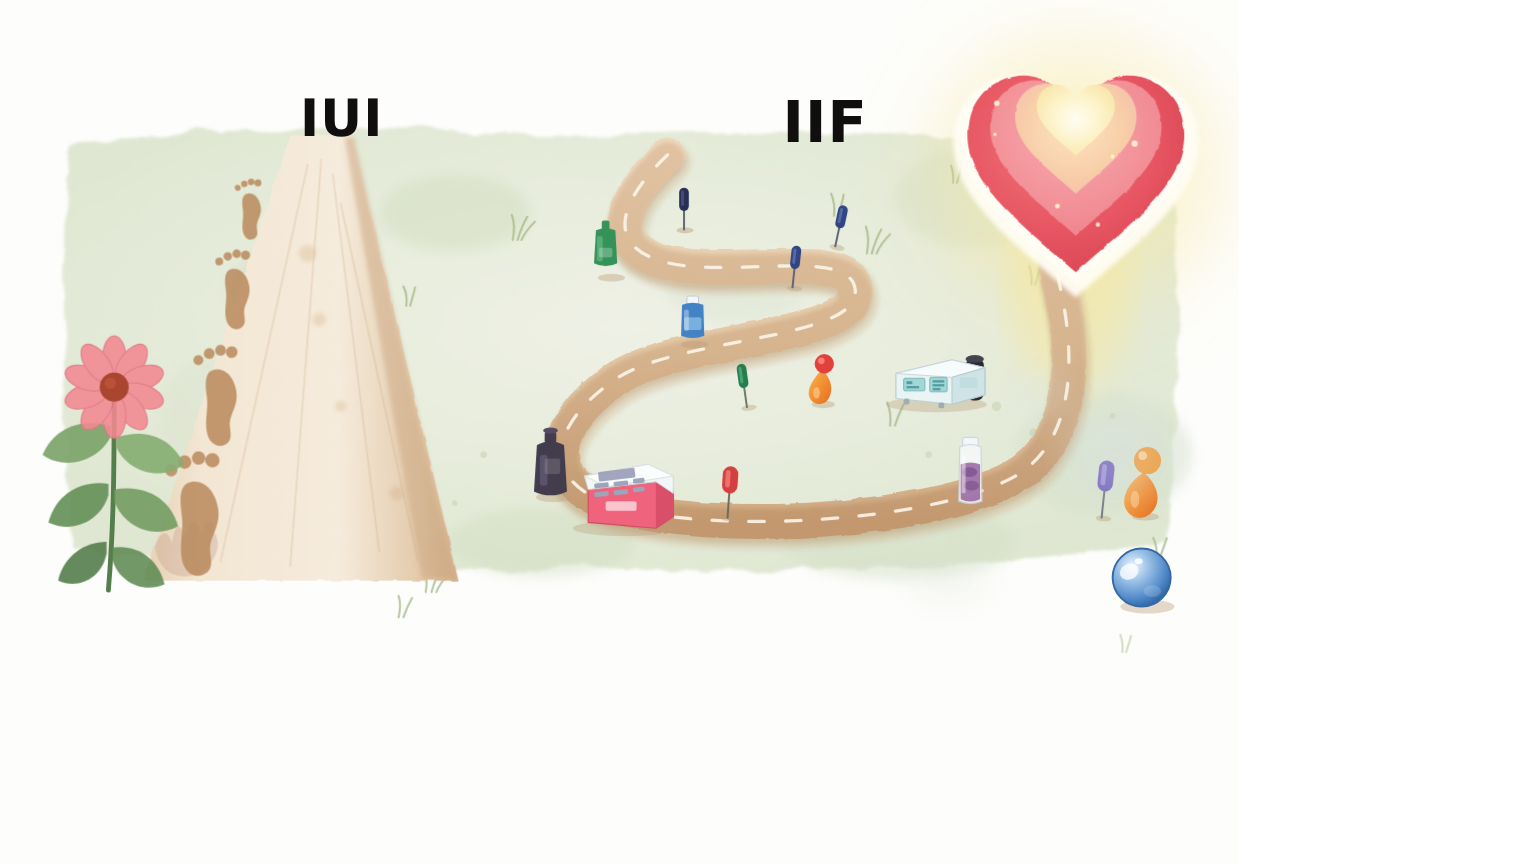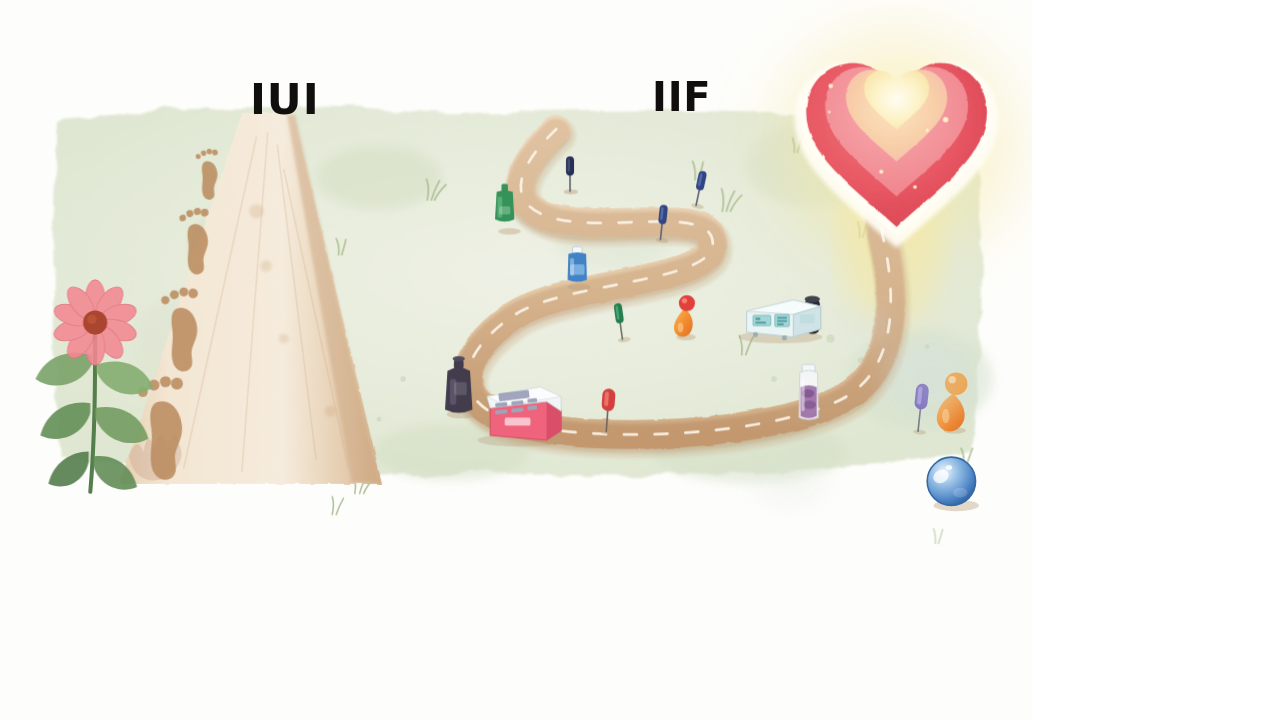--- a/index.html
+++ b/index.html
@@ -22,21 +22,21 @@
   .label {
     position: absolute;
     font-family: "DejaVu Sans", sans-serif;
     font-weight: 700;
     color: #100f0d;
     letter-spacing: 0.02em;
     white-space: nowrap;
     user-select: none;
   }
   #label-iui  { left: 250px; top: 74px;  font-size: 43px; }
-  #label-iif  { left: 652px; top: 74px;  font-size: 40px; }
+  #label-iif  { left: 652px; top: 74px;  font-size: 48px; }
   #label-ivf  { left: 893px; top: 617px; font-size: 43px; }
 </style>
 </head>
 <body>
 
 <div id="scene">
 
   <svg id="artboard" viewBox="0 0 1280 720" xmlns="http://www.w3.org/2000/svg">
     <defs>
 

